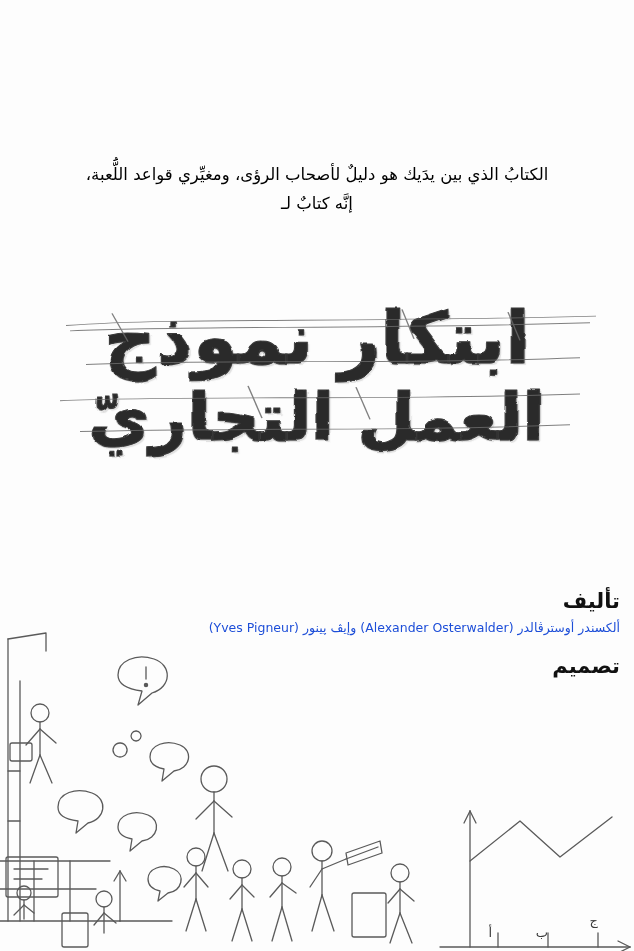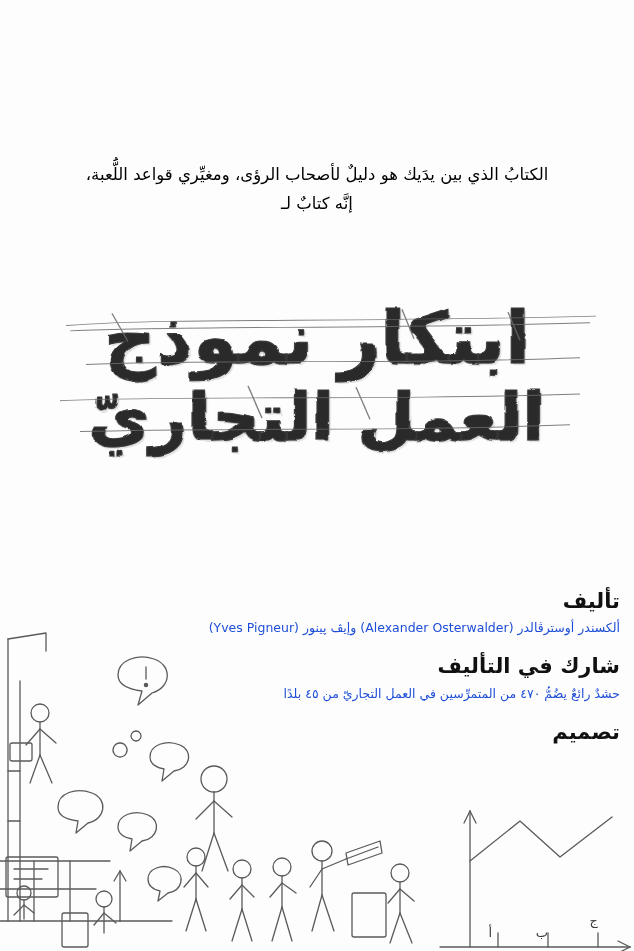--- a/index.html
+++ b/index.html
@@ -162,24 +162,20 @@
         <path d="M356 130 L370 178"></path>
       </g>
     </svg>
   </div>
 
   <div class="credits">
     <div class="credit-block group">
       <div class="credit-role">تأليف</div>
       <div class="credit-names">ألكسندر أوسترڤالدر (Alexander Osterwalder) وإيڤ پينور (Yves Pigneur)</div>
     </div>
-    <div class="credit-block group">
-      <div class="credit-role">شارك في التأليف</div>
-      <div class="credit-names">حشدٌ رائعٌ يضُمُّ ٤٧٠ من المتمرِّسين في العمل التجاريّ من ٤٥ بلدًا</div>
-    </div>
     <div class="credit-block">
       <div class="credit-role">تصميم</div>
     </div>
   </div>
 
   <svg class="illustration" viewBox="0 0 634 330">
     <g stroke="#5a5a5a" fill="none" stroke-width="1.3" stroke-linecap="round" stroke-linejoin="round">
 
       <path d="M8 18 L8 300"></path>
       <path d="M8 18 L46 12 L46 30"></path>

